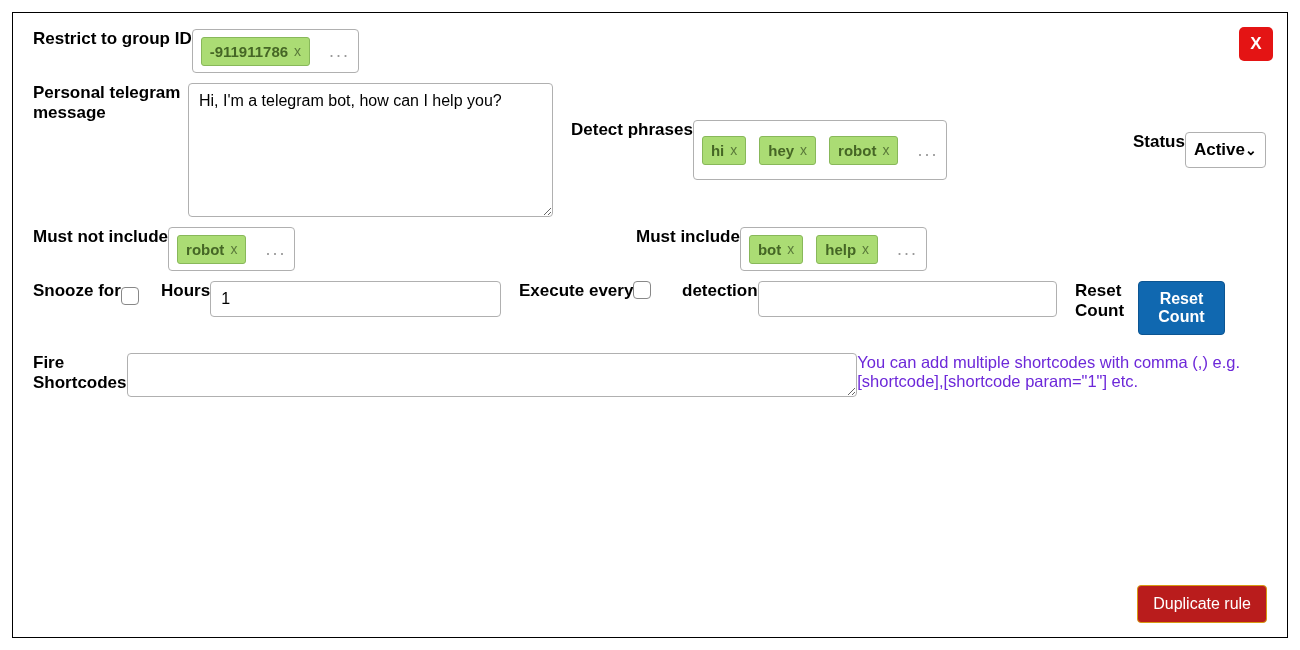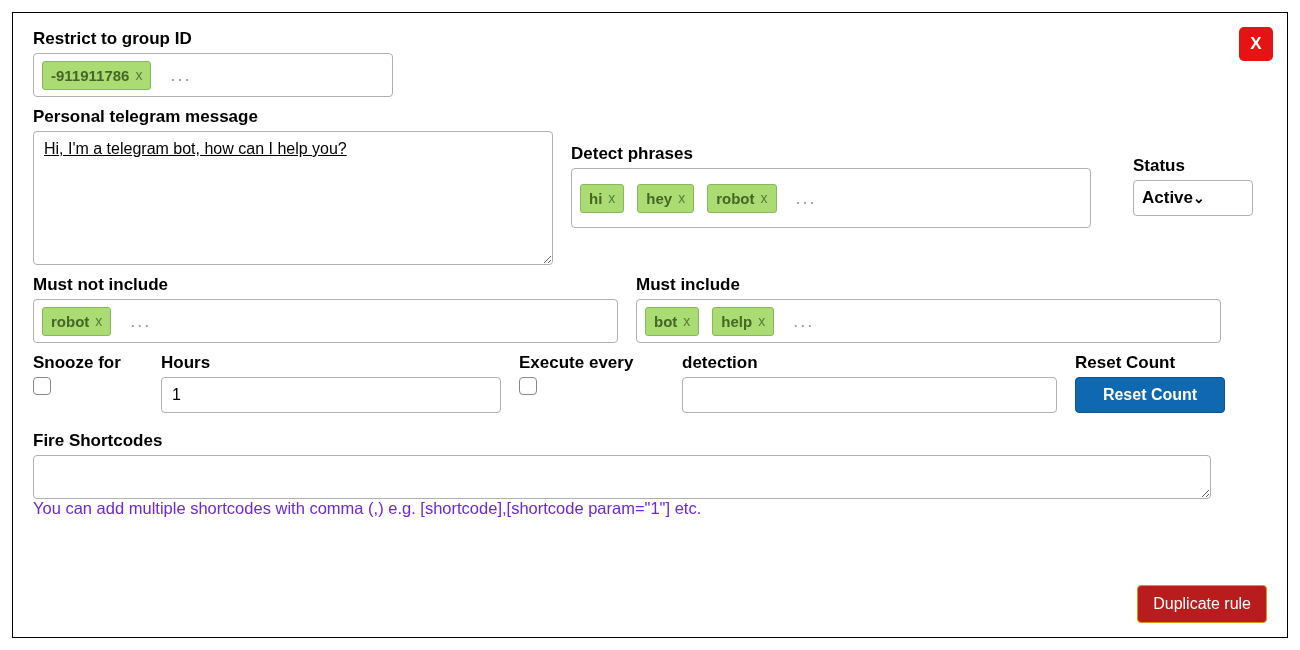--- a/index.html
+++ b/index.html
@@ -80,21 +80,20 @@
   }
   .textarea {
     border: 1px solid #b0b0b0;
     border-radius: 4px;
     width: 100%;
     height: 134px;
     padding: 8px 10px;
     font-family: Verdana, Geneva, sans-serif;
     font-size: 16px;
     resize: both;
-    text-decoration: underline;
   }
   .textarea.short {
     height: 44px;
   }
   .select {
     border: 1px solid #b0b0b0;
     border-radius: 4px;
     height: 36px;
     padding: 4px 8px;
     font-weight: bold;
@@ -143,21 +142,21 @@
     padding: 9px 15px;
     cursor: pointer;
   }
   .helper {
     font-size: 16.5px;
     color: #6d28d9;
   }
 
   
   .row { display: flex; gap: 18px; }
-  .col { display: flex; flex-direction: column; }
+  .col { display: flex; }
   .row1 { margin-bottom: 10px; }
   .row2 { margin-bottom: 10px; align-items: center; }
   .row3 { margin-bottom: 10px; }
   .row4 { margin-bottom: 18px; }
   .row5 { margin-bottom: 10px; }
 
   .bottom-right {
     position: absolute;
     bottom: 14px;
     right: 20px;
@@ -238,21 +237,21 @@
         <span class="tag">
           <span>help</span>
           <span class="x">x</span>
         </span>
         <span class="dots">...</span>
       </div>
     </div>
   </div>
 
   <div class="row row4" style="align-items:flex-start;">
-    <div class="col" style="width:110px;">
+    <div class="col" style="width:110px;align-items:flex-end;">
       <div class="label">Snooze for</div>
       <span class="checkbox"></span>
     </div>
     <div class="col" style="width:340px;">
       <div class="label">Hours</div>
       <input class="text-input" value="1" style="">
     </div>
     <div class="col" style="width:145px;">
       <div class="label">Execute every</div>
       <span class="checkbox"></span>

